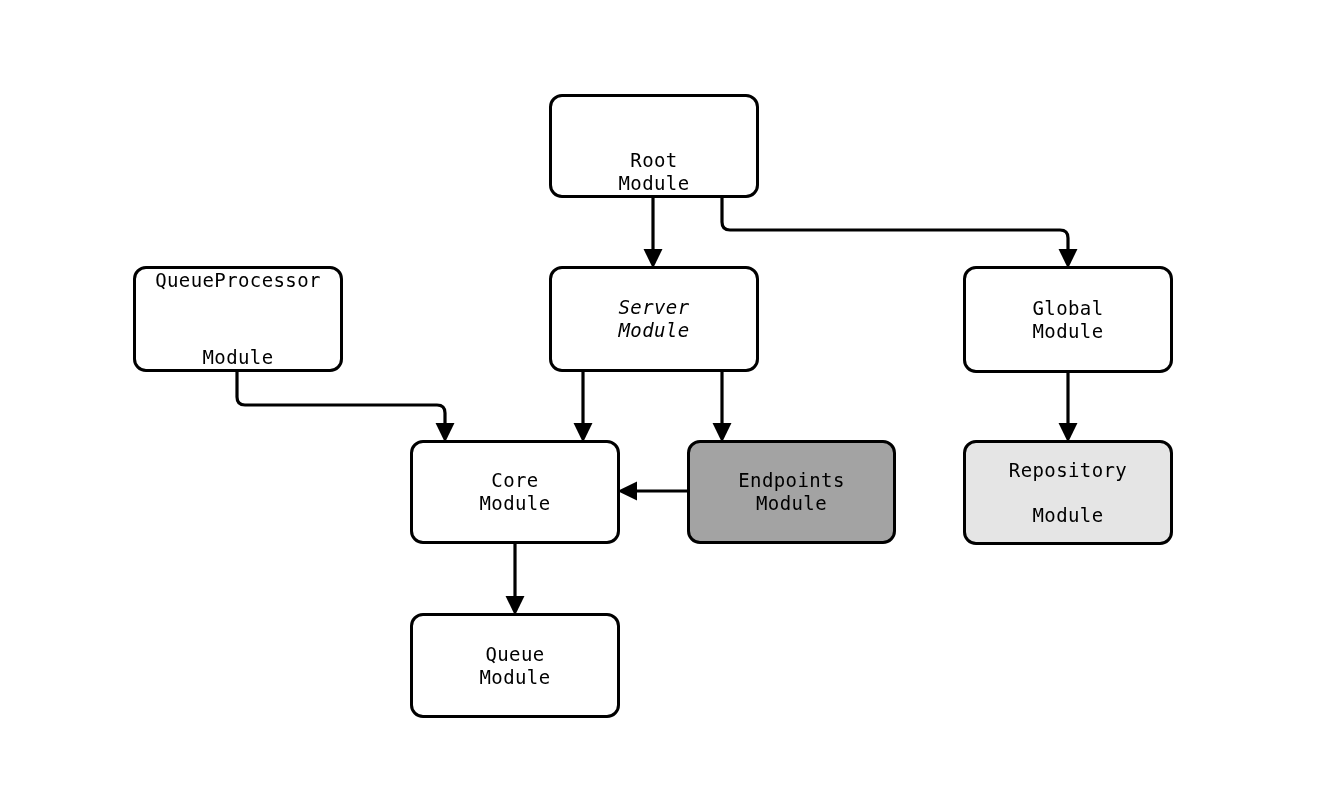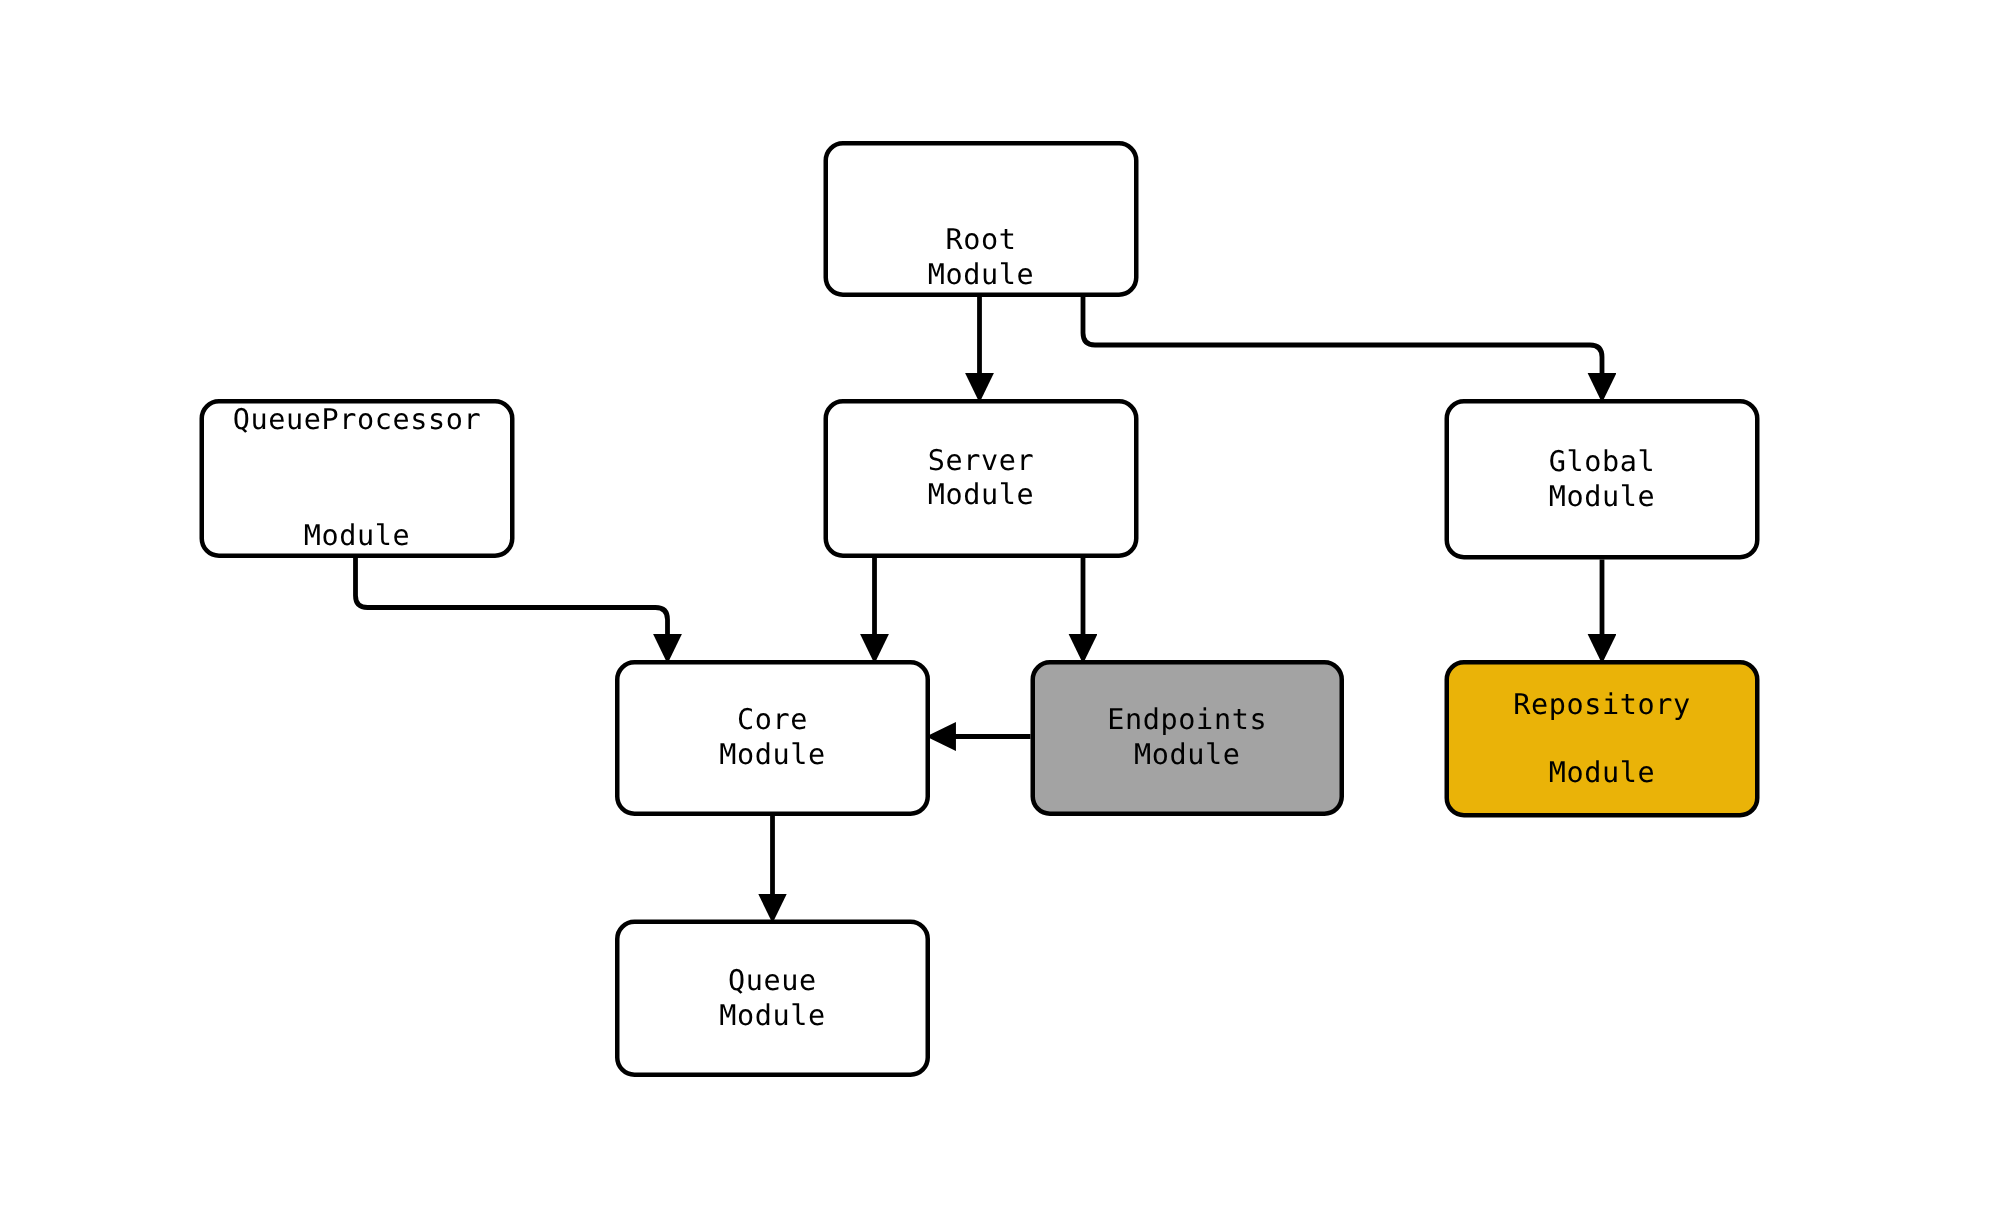--- a/index.html
+++ b/index.html
@@ -71,37 +71,37 @@
 
   <div id="node-layer">
       <div class="node" style="left: 549px; top: 94px; width: 210px; height: 104px; border-color: rgb(0, 0, 0); background: rgb(255, 255, 255); justify-content: flex-end;">
         <div class="node-line">Root</div>
         <div class="node-line">Module</div>
       </div>
       <div class="node" style="left: 133px; top: 266px; width: 210px; height: 106px; border-color: rgb(0, 0, 0); background: rgb(255, 255, 255); justify-content: space-between;">
         <div class="node-line">QueueProcessor</div>
         <div class="node-line">Module</div>
       </div>
-      <div class="node" style="left: 549px; top: 266px; width: 210px; height: 106px; border-color: rgb(0, 0, 0); background: rgb(255, 255, 255);">
+      <div class="node" style="left: 549px; top: 266px; width: 210px; height: 106px; border-color: rgb(0, 0, 0); background: rgb(255, 255, 255); font-style: italic;">
         <div class="node-line">Server</div>
         <div class="node-line">Module</div>
       </div>
       <div class="node" style="left: 963px; top: 266px; width: 210px; height: 107px; border-color: rgb(0, 0, 0); background: rgb(255, 255, 255);">
         <div class="node-line">Global</div>
         <div class="node-line">Module</div>
       </div>
       <div class="node" style="left: 410px; top: 440px; width: 210px; height: 104px; border-color: rgb(0, 0, 0); background: rgb(255, 255, 255);">
         <div class="node-line">Core</div>
         <div class="node-line">Module</div>
       </div>
       <div class="node" style="left: 687px; top: 440px; width: 209px; height: 104px; border-color: rgb(0, 0, 0); background: #a3a3a3;">
         <div class="node-line">Endpoints</div>
         <div class="node-line">Module</div>
       </div>
-      <div class="node" style="left: 963px; top: 440px; width: 210px; height: 105px; border-color: rgb(0, 0, 0); background: #eab308; gap: 22px;">
+      <div class="node" style="left: 963px; top: 440px; width: 210px; height: 105px; border-color: rgb(0, 0, 0); background: #e5e5e5; gap: 22px;">
         <div class="node-line">Repository</div>
         <div class="node-line">Module</div>
       </div>
       <div class="node" style="left: 410px; top: 613px; width: 210px; height: 105px; border-color: rgb(0, 0, 0); background: rgb(255, 255, 255);">
         <div class="node-line">Queue</div>
         <div class="node-line">Module</div>
       </div>
     </div>
 
 </div>

